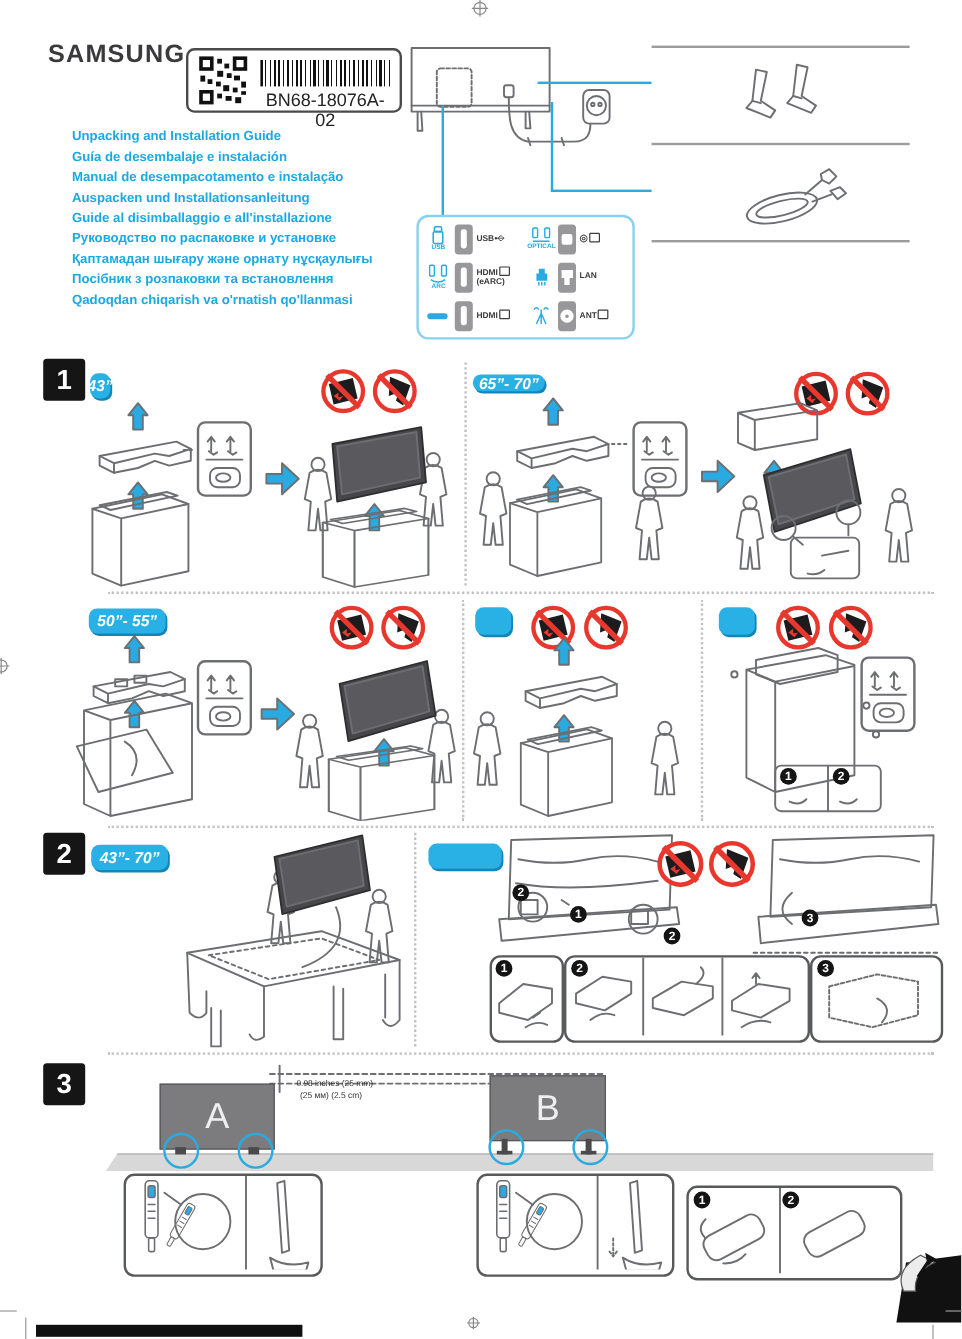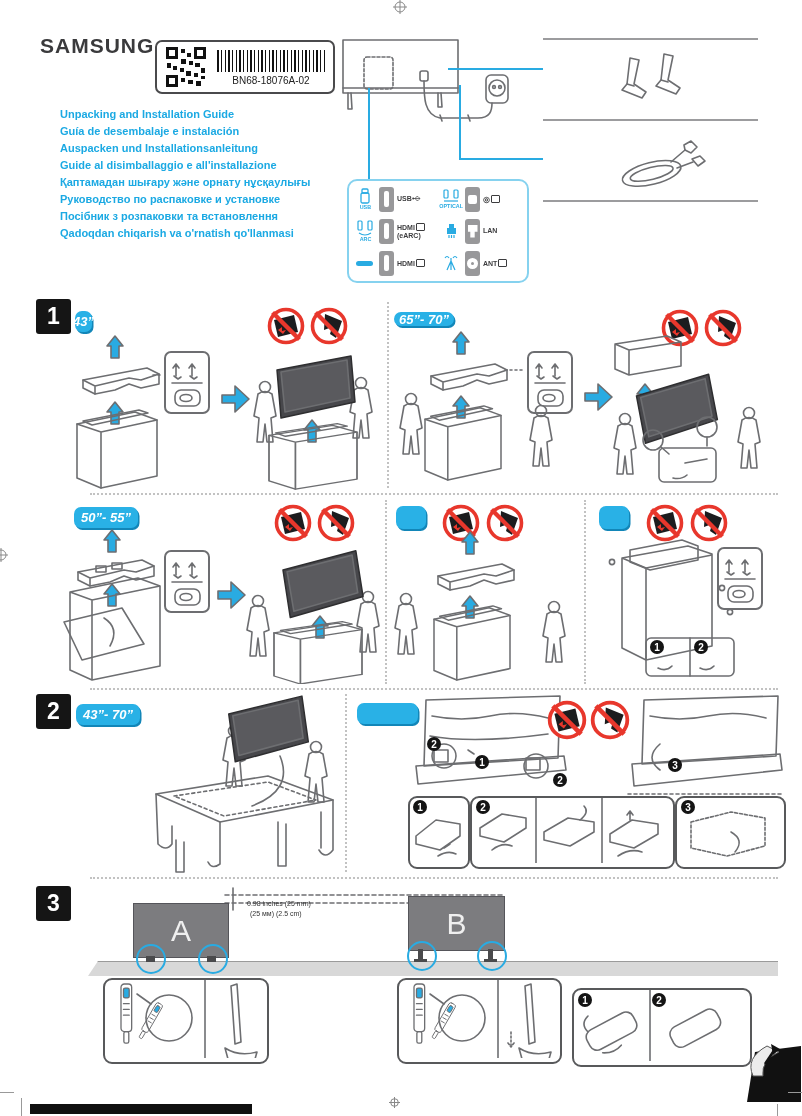--- a/index.html
+++ b/index.html
@@ -22,21 +22,21 @@
   .dot-h{position:absolute;height:0;border-top:2px dotted #c2c2c2;}
   .dot-v{position:absolute;width:0;border-left:2px dotted #c2c2c2;}
   .cyl{position:absolute;background:#29abe2;}
   .grayline{position:absolute;background:#9c9c9e;}
   
   .logo{position:absolute;left:40px;top:34px;font-size:21px;font-weight:bold;letter-spacing:1px;color:#3a3a3c;}
   .label-box{position:absolute;left:155px;top:40px;width:176px;height:50px;border:2px solid #4a4a4c;border-radius:7px;background:#fff;}
   .qr{position:absolute;left:8px;top:4px;width:42px;height:42px;}
   .barcode{position:absolute;left:60px;top:8px;width:108px;height:22px;
     background:repeating-linear-gradient(90deg,#111 0 2px,#fff 2px 4px,#111 4px 5px,#fff 5px 8px,#111 8px 9px,#fff 9px 11px);}
-  .barcode-num{position:absolute;left:58px;top:33px;width:112px;text-align:center;font-size:10px;color:#222;}
+  .barcode-num{position:absolute;left:58px;top:33px;width:112px;text-align:center;font-size:15px;color:#222;}
   .titles{position:absolute;left:60px;top:106px;width:286px;text-align:left;color:#1ba9e3;
           font-weight:bold;font-size:11px;line-height:17px;}
   
   .ports{position:absolute;left:347px;top:179px;width:172px;height:96px;border:2px solid #86d2ef;
          border-radius:10px;background:#fff;display:grid;grid-template-columns:1fr 1fr;
          grid-template-rows:1fr 1fr 1fr;grid-auto-flow:column;padding:2px 3px;}
   .pcell{display:flex;align-items:center;gap:3px;padding-left:2px;}
   .pdev{width:22px;display:flex;flex-direction:column;align-items:center;}
   .pcap{font-size:6px;color:#29abe2;font-weight:bold;transform:scale(.9);}
   .pport{width:15px;height:25px;background:#98989a;border-radius:3px;display:flex;align-items:center;justify-content:center;flex:none;}
@@ -157,24 +157,25 @@
           <rect x="8" y="20" width="4" height="4"></rect>
     </g>
   </svg>
   <div class="barcode"></div>
   <div class="barcode-num">BN68-18076A-02</div>
 </div>
 
 <div class="titles">
   <div>Unpacking and Installation Guide</div>
   <div>Guía de desembalaje e instalación</div>
+  <div>Manual de desempacotamento e instalação</div>
   <div>Auspacken und Installationsanleitung</div>
   <div>Guide al disimballaggio e all'installazione</div>
+  <div>Руководство по распаковке и установке</div>
   <div>Қаптамадан шығару және орнату нұсқаулығы</div>
-  <div>Руководство по распаковке и установке</div>
   <div>Посібник з розпаковки та встановлення</div>
   <div>Qadoqdan chiqarish va o'rnatish qo'llanmasi</div>
 </div>
 
 <svg class="ill abs" style="left:340px;top:25px;width:215px;height:135px" viewBox="0 0 215 135">
   <path d="M3,15 L118,15 118,68 3,68 Z"></path>
   <path d="M3,63 H118 M8,68 L8,84 12,84 11,68 M98,68 L98,82 102,82 101,68"></path>
   <rect x="24" y="32" width="29" height="32" rx="3" stroke="#29abe2" stroke-dasharray="3 2"></rect>
   <rect class="nf" x="30" y="37" width="15" height="26" fill="#a9dff5" stroke="#29abe2"></rect>
   <rect x="80" y="46" width="8" height="10" rx="2"></rect>

